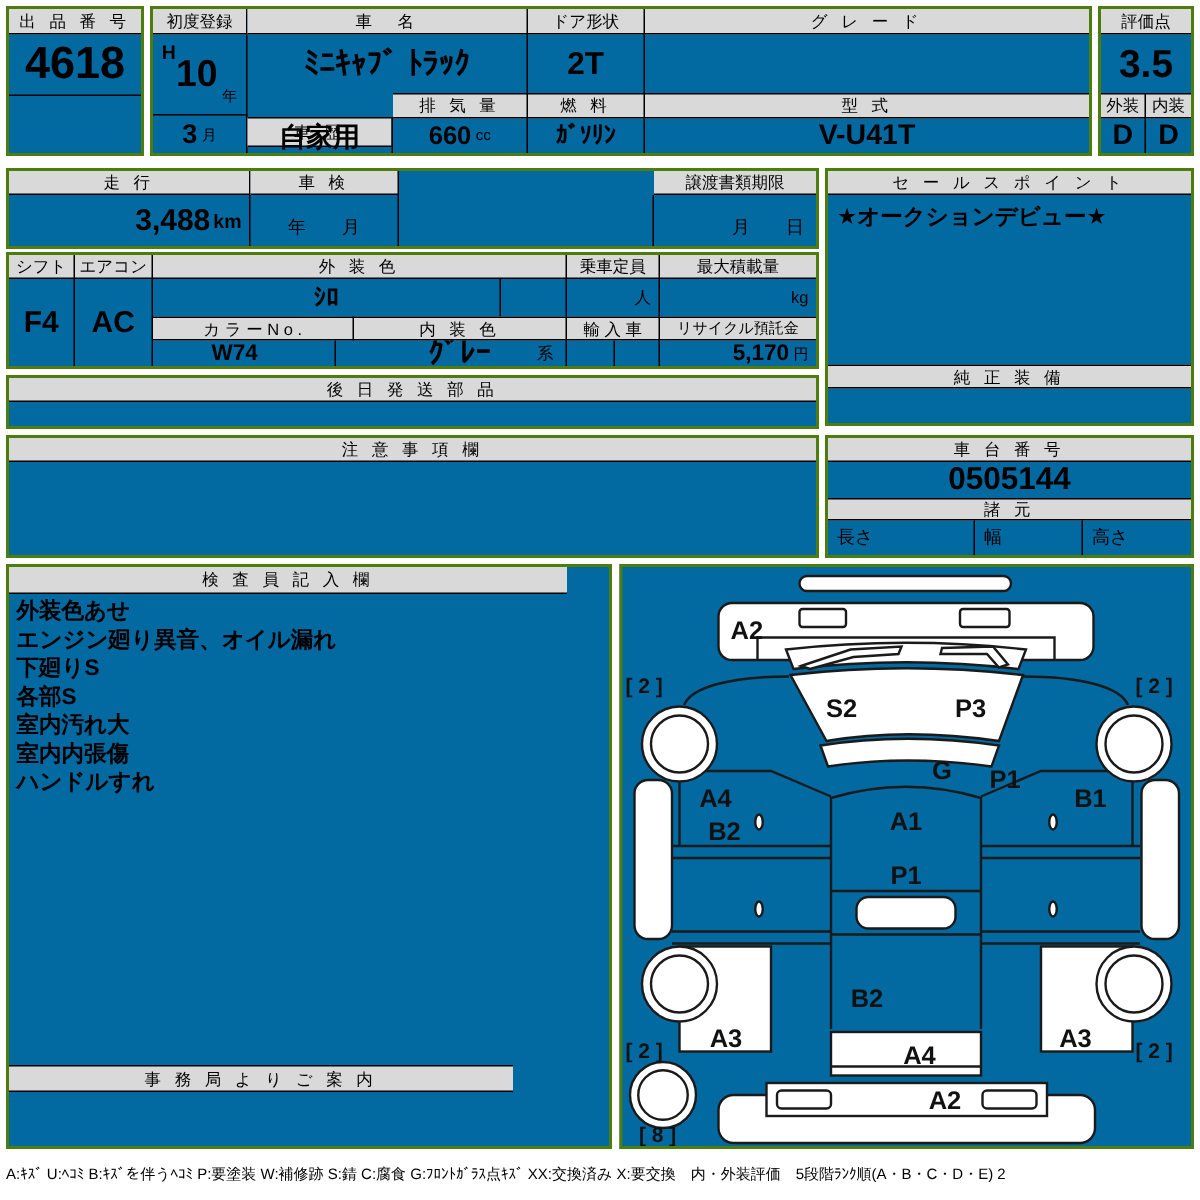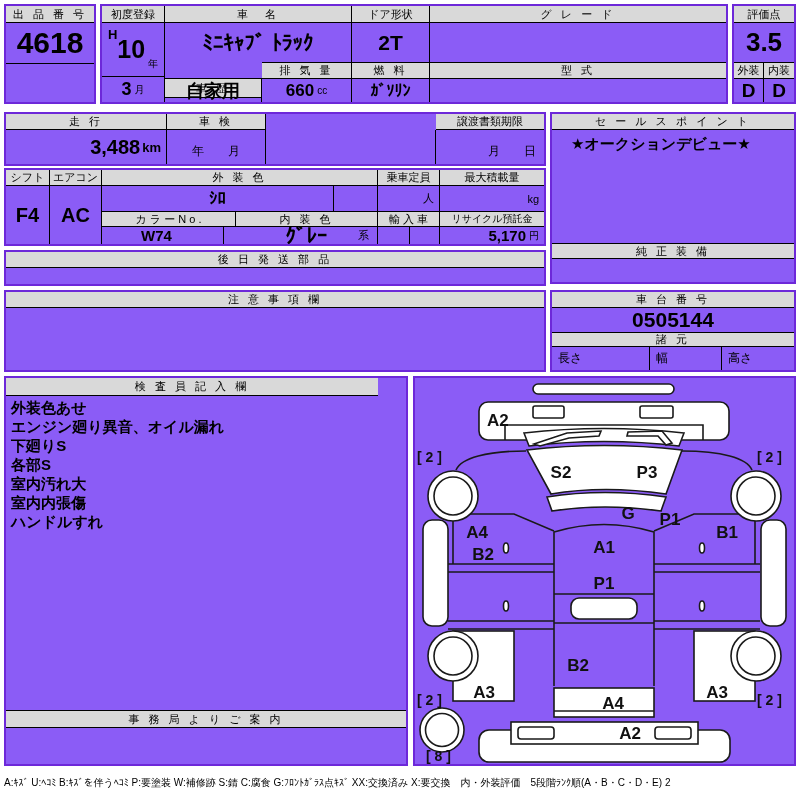--- a/index.html
+++ b/index.html
@@ -1,18 +1,18 @@
 <!DOCTYPE html>
 <html><head>
 <meta charset="utf-8">
 <style>
   html,body{margin:0;padding:0;background:#fff;}
   .sheet{position:relative;width:800px;height:800px;background:#fff;
     font-family:"Liberation Sans","DejaVu Sans",sans-serif;color:#000;}
-  .box{position:absolute;border:2px solid #6d28d9;background:#8b5cf6;box-sizing:border-box;}
+  .box{position:absolute;border:2px solid #4d7c0f;background:#0369a1;box-sizing:border-box;}
   .cell{position:absolute;box-sizing:border-box;overflow:hidden;display:flex;align-items:center;justify-content:center;}
   .hdr{background:#d9d9d9;font-size:11px;letter-spacing:3px;border-bottom:1.5px solid #000;white-space:nowrap;}
   .hdr.tight{letter-spacing:0;}
   .val{font-weight:bold;}
   .bR{border-right:1.5px solid #000;}
   .bT{border-top:1.5px solid #000;}
   .left{justify-content:flex-start;}
   .right{justify-content:flex-end;}
   .unit{font-weight:normal;font-size:10px;margin-left:3px;}
   .notes-line{font-size:15px;font-weight:bold;line-height:19px;padding:0 5px;}
@@ -50,20 +50,21 @@
       <span class="val" style="font-size:17px">660</span>
         <span class="unit">cc</span>
     </div>
     <div class="cell hdr bR tight" style="left:250px;top:0;width:78px;height:17px">ドア形状</div>
     <div class="cell val bR" style="left:250px;top:17px;width:78px;height:39px;font-size:21px">2T</div>
     <div class="cell hdr bR bT" style="left:250px;top:56px;width:78px;height:17px">燃 料</div>
     <div class="cell val bR" style="left:250px;top:73px;width:78px;height:23px;font-size:16px">ｶﾞｿﾘﾝ</div>
     <div class="cell hdr" style="left:328px;top:0;width:296px;height:17px">グ レ ー ド</div>
     <div class="cell val" style="left:328px;top:17px;width:296px;height:39px"></div>
     <div class="cell hdr bT" style="left:328px;top:56px;width:296px;height:17px">型 式</div>
+    <div class="cell val" style="left:328px;top:73px;width:296px;height:23px;font-size:19px">V-U41T</div>
   </div>
 
   <div class="box" style="left:732px;top:4px;width:64px;height:100px">
     <div class="cell hdr tight" style="left:0;top:0;width:60px;height:17px">評価点</div>
     <div class="cell val" style="left:0;top:17px;width:60px;height:39px;font-size:26px">3.5</div>
     <div class="cell hdr bT bR tight" style="left:0;top:56px;width:30px;height:17px">外装</div>
     <div class="cell hdr bT tight" style="left:30px;top:56px;width:30px;height:17px">内装</div>
     <div class="cell val bR" style="left:0;top:73px;width:30px;height:23px;font-size:19px">D</div>
     <div class="cell val" style="left:30px;top:73px;width:30px;height:23px;font-size:19px">D</div>
   </div>
@@ -76,21 +77,21 @@
     </div>
     <div class="cell hdr bR" style="left:161px;top:0;width:99px;height:16px">車 検</div>
     <div class="cell bR" style="left:161px;top:16px;width:99px;height:34px;font-size:12px;align-items:flex-end;padding-bottom:4px">年　　月</div>
     <div class="cell bR" style="left:260px;top:16px;width:170px;height:34px"></div>
     <div class="cell hdr tight" style="left:430px;top:0;width:108px;height:16px">譲渡書類期限</div>
     <div class="cell right" style="left:430px;top:16px;width:108px;height:34px;font-size:12px;align-items:flex-end;padding:0 8px 4px 0">月　　日</div>
   </div>
 
   <div class="box" style="left:550px;top:112px;width:246px;height:172px">
     <div class="cell hdr" style="left:0;top:0;width:242px;height:16px">セ ー ル ス ポ イ ン ト</div>
-    <div class="cell left" style="left:0;top:16px;width:242px;height:113px;align-items:flex-start;padding:5px 19px;font-weight:bold;font-size:15px">★オークションデビュー★</div>
+    <div class="cell left" style="left:0;top:16px;width:242px;height:113px;align-items:flex-start;padding:5px 6px;font-weight:bold;font-size:15px">★オークションデビュー★</div>
     <div class="cell hdr bT" style="left:0;top:129px;width:242px;height:16px">純 正 装 備</div>
     <div class="cell" style="left:0;top:145px;width:242px;height:23px"></div>
   </div>
 
   <div class="box" style="left:4px;top:168px;width:542px;height:78px">
     <div class="cell hdr bR tight" style="left:0;top:0;width:44px;height:16px">シフト</div>
     <div class="cell val bR" style="left:0;top:16px;width:44px;height:58px;font-size:20px">F4</div>
     <div class="cell hdr bR tight" style="left:44px;top:0;width:52px;height:16px">エアコン</div>
     <div class="cell val bR" style="left:44px;top:16px;width:52px;height:58px;font-size:20px">AC</div>
     <div class="cell hdr bR" style="left:96px;top:0;width:276px;height:16px">外 装 色</div>
@@ -141,21 +142,21 @@
     <div class="cell hdr" style="left:0;top:0;width:372px;height:18px">検 査 員 記 入 欄</div>
     <div style="position:absolute;left:0;top:20px;width:400px;height:310px">
       <div class="notes-line">外装色あせ</div>
       <div class="notes-line">エンジン廻り異音、オイル漏れ</div>
       <div class="notes-line">下廻りS</div>
       <div class="notes-line">各部S</div>
       <div class="notes-line">室内汚れ大</div>
       <div class="notes-line">室内内張傷</div>
       <div class="notes-line">ハンドルすれ</div>
     </div>
-    <div class="cell hdr bT" style="left:0;top:332px;width:400px;height:18px">事 務 局 よ り ご 案 内</div>
+    <div class="cell hdr bT" style="left:0;top:332px;width:336px;height:18px">事 務 局 よ り ご 案 内</div>
     <div class="cell" style="left:0;top:350px;width:400px;height:36px"></div>
   </div>
 
   <div class="box" style="left:413px;top:376px;width:383px;height:390px">
     <svg width="379" height="386" viewBox="0 0 379 386">
       <g stroke="#1a1a1a" stroke-width="1.6" fill="#fff">
 
         <rect x="118" y="6" width="141" height="10" rx="5"></rect>
         <rect x="64" y="24" width="250" height="38" rx="9"></rect>
         <rect x="118" y="28" width="31" height="12" rx="2"></rect>

